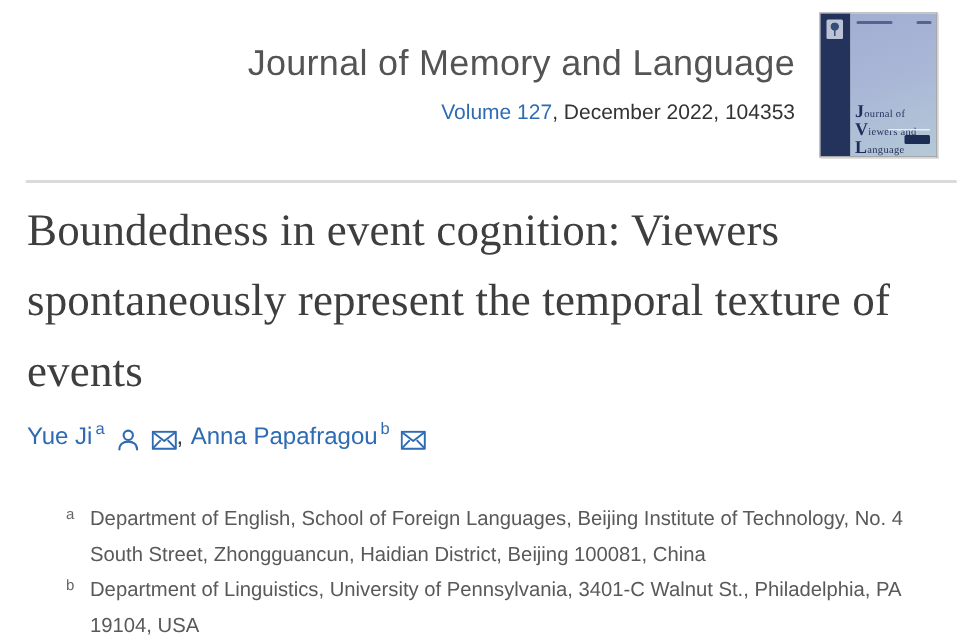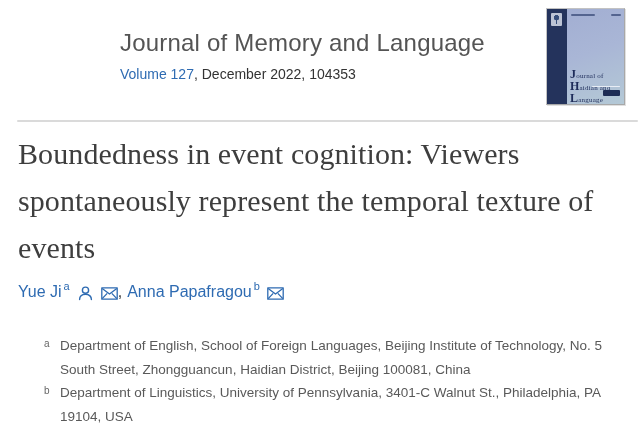--- a/index.html
+++ b/index.html
@@ -12,21 +12,21 @@
 
   .publisher { position: absolute; left: 15px; top: 4px; width: 102px; text-align: center; }
   .tree-logo { display: block; margin: 0 auto; }
   .elsevier-wordmark {
     margin-top: 1px;
     font-family: "Liberation Serif", serif;
     font-size: 19px; letter-spacing: 0.6px; color: #e9711c; font-weight: 500;
     white-space: nowrap;
   }
 
-  .journal-block { position: absolute; left: 120px; top: 29px; width: 410px; text-align: left; }
+  .journal-block { position: absolute; left: 120px; top: 29px; width: 410px; text-align: right; }
   .journal-title { font-size: 24px; font-weight: 400; color: #545454; letter-spacing: 0.2px; }
   .issue-line { margin-top: 9px; font-size: 14px; color: #333333; }
   .volume-link { color: #2e6bb2; text-decoration: none; cursor: pointer; }
 
   
   .cover {
     position: absolute; left: 546px; top: 8px; width: 79px; height: 97px;
     display: flex; cursor: pointer;
     border: 1px solid #c2c2c2; border-right-color: #a8a8a8; border-bottom-color: #a8a8a8;
     box-shadow: 1px 1px 0 rgba(0,0,0,0.12);
@@ -98,21 +98,21 @@
 
     <div class="cover">
       <div class="cover-strip">
         <div class="cover-emblem"></div>
       </div>
       <div class="cover-body">
         <div class="cover-microtext mt-top-left"></div>
         <div class="cover-microtext mt-top-right"></div>
         <div class="cover-title">
           <div class="cover-title-line">Journal of</div>
-          <div class="cover-title-line">Haidian and</div>
+          <div class="cover-title-line">Viewers and</div>
           <div class="cover-title-line">Language</div>
         </div>
         <div class="cover-microtext mt-bottom-line"></div>
         <div class="cover-sd-block"></div>
       </div>
     </div>
 
   </header>
 
   <div class="divider"></div>
@@ -150,21 +150,21 @@
           <rect x="0.8" y="0.8" width="15.4" height="11.4"></rect>
           <path d="M1.2 1.4 L8.5 7 L15.8 1.4"></path>
           <path d="M1.2 11.6 L6.2 6.4 M15.8 11.6 L10.8 6.4"></path>
         </svg>
       </span>
     </div>
 
     <div class="affiliations">
       <div class="aff">
         <span class="aff-sup">a</span>
-        <span class="aff-text">Department of English, School of Foreign Languages, Beijing Institute of Technology, No. 5 South Street, Zhongguancun, Haidian District, Beijing 100081, China</span>
+        <span class="aff-text">Department of English, School of Foreign Languages, Beijing Institute of Technology, No. 4 South Street, Zhongguancun, Haidian District, Beijing 100081, China</span>
       </div>
       <div class="aff">
         <span class="aff-sup">b</span>
         <span class="aff-text">Department of Linguistics, University of Pennsylvania, 3401-C Walnut St., Philadelphia, PA 19104, USA</span>
       </div>
     </div>
 
   </main>
 </div>
 

